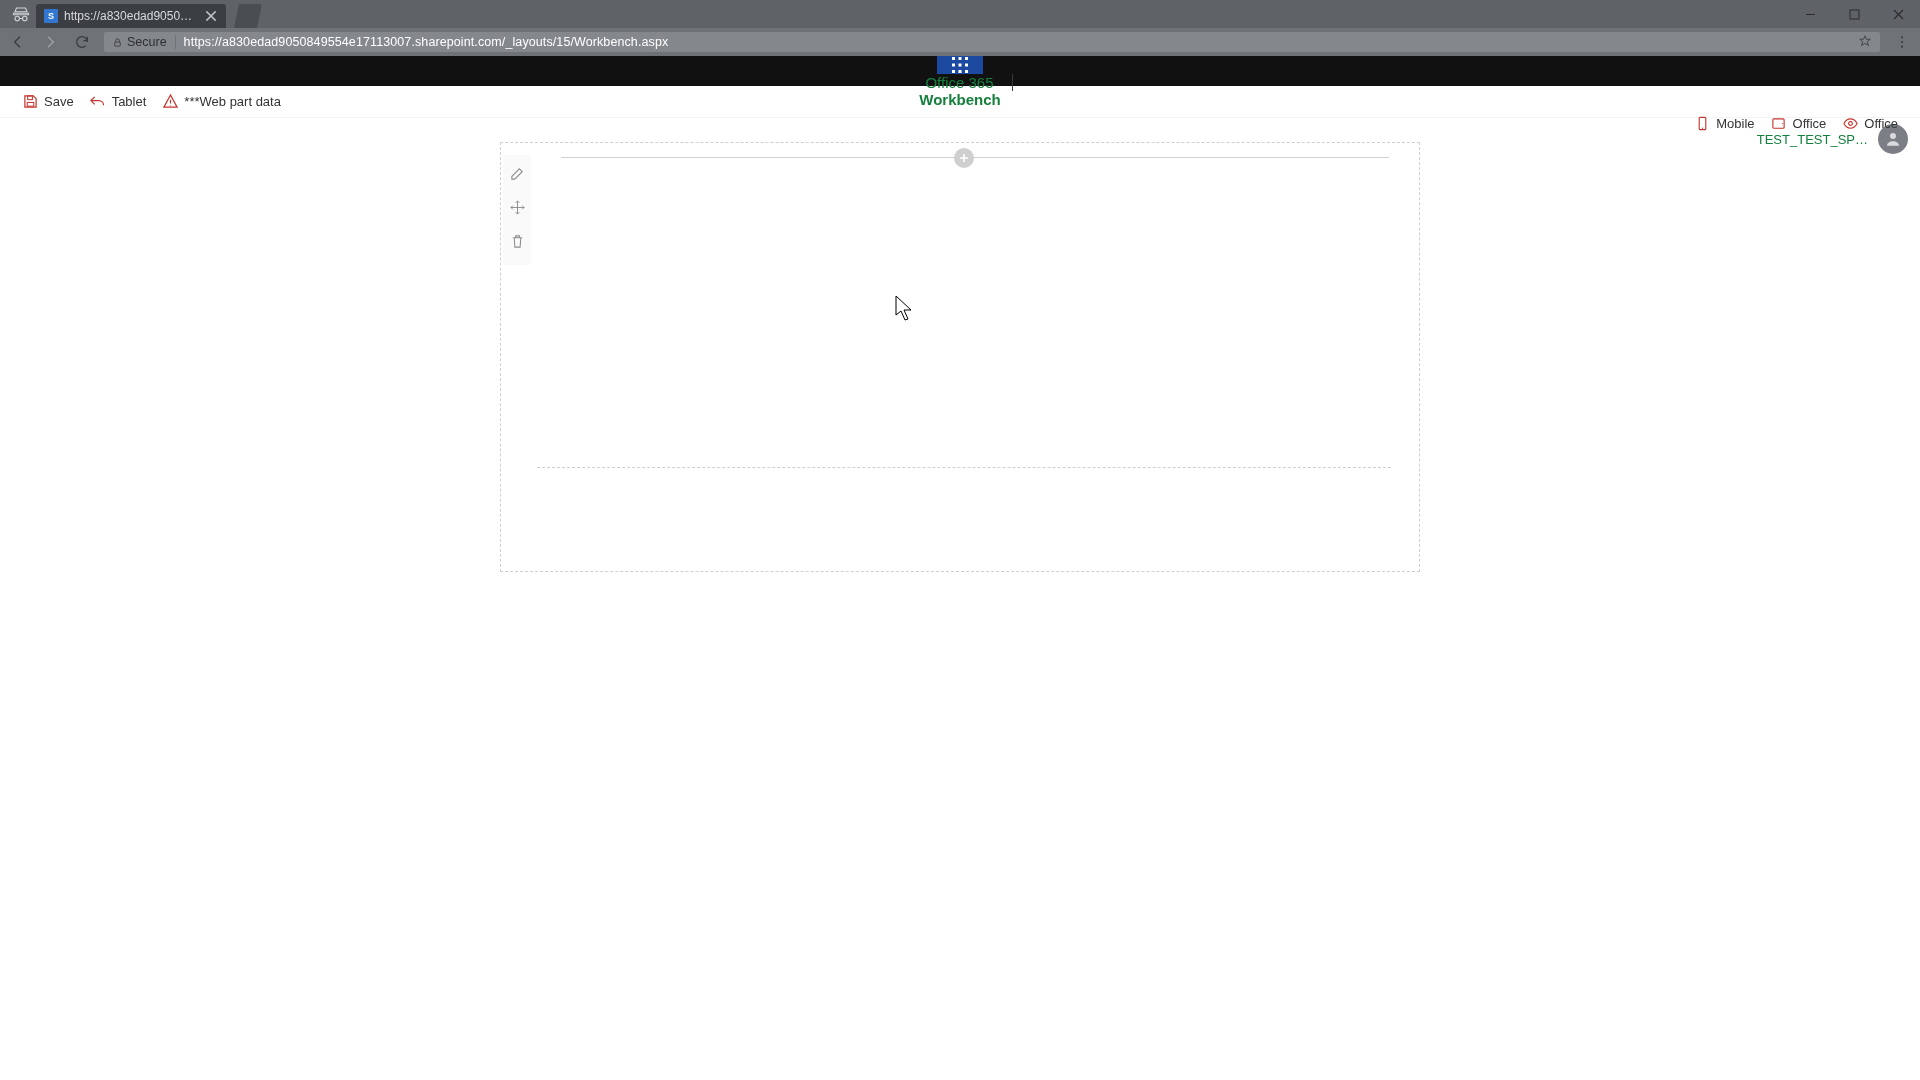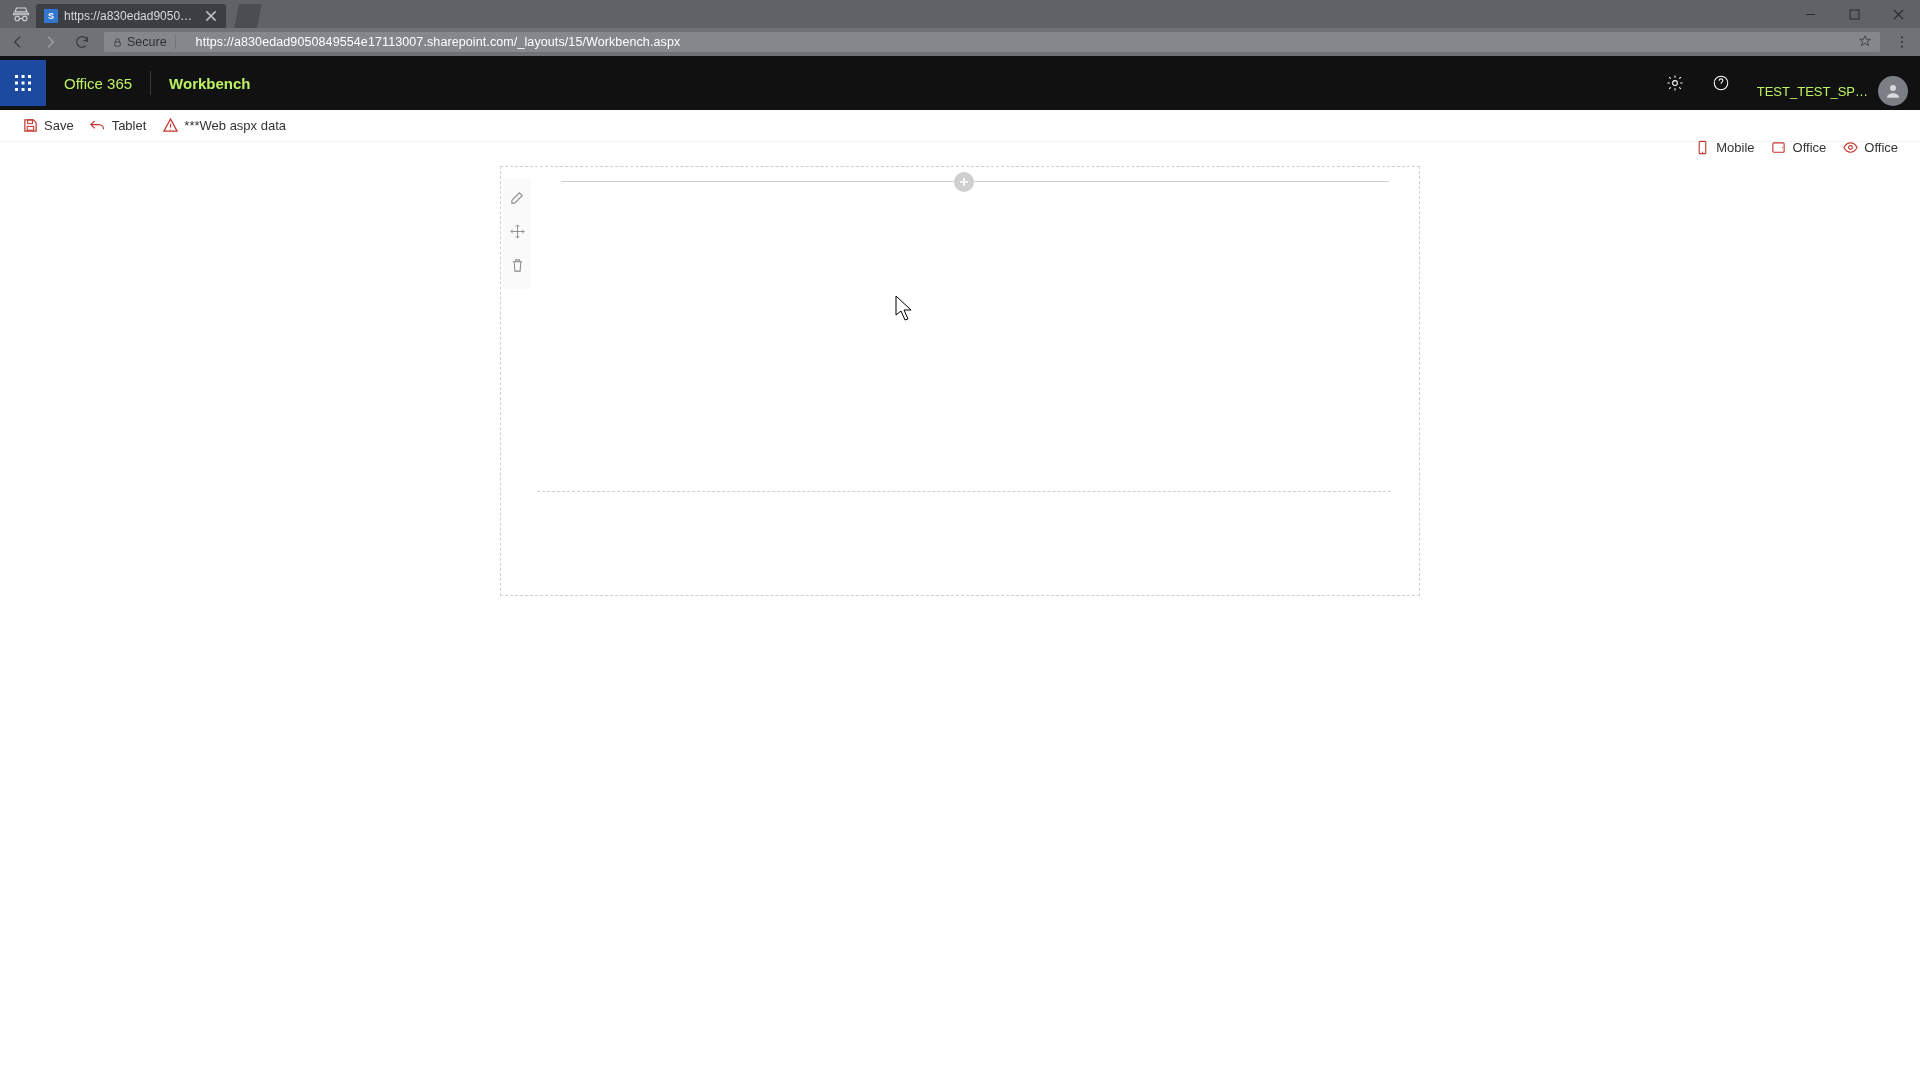--- a/index.html
+++ b/index.html
@@ -78,37 +78,38 @@
   .nav-btn svg { width:16px; height:16px; }
   .nav-btn.disabled { color:#9ea2a7; }
   .omnibox {
     flex: 1;
     height: 20px;
     background: #84888d;
     border-radius: 2px;
     display: flex;
     align-items: center;
     padding: 0 8px;
-    gap: 20px;
+    gap: 8px;
     color: #2d2f31;
     font-size: 12.5px;
   }
   .secure-lock { display:flex; align-items:center; gap:4px; color:#2d2f31; padding-right:8px; border-right:1px solid #707478;}
   .secure-lock svg { width:11px; height:11px; }
   .url-text { color:#ffffff; letter-spacing:.1px; }
   .star { color:#3a3d40; margin-left:auto; }
   .kebab { color:#3a3d40; }
 
   
   .suite-bar {
-    height: 54px;
+    height: 30px;
     background: #111111;
     display: flex;
     align-items: center;
-    color: #bef264;
+    color: #15803d;
+    flex-direction: column;
   }
   .waffle {
     width: 46px; height:46px; display:flex;align-items:center;justify-content:center;
     background:#1b4aa0;
   }
   .waffle svg { width:18px; height:18px; }
   .suite-brand {
     padding: 0 18px; font-size: 15px; border-right: 1px solid #3a3a3a; height: 24px;
     display:flex; align-items:center;
   }
@@ -359,21 +360,21 @@
     </span>
     <span>Tablet</span>
   </div>
   <div class="cmd-btn">
     <span class="ic">
       <svg viewBox="0 0 16 16">
           <path d="M8 1L1 14h14z" fill="none" stroke="currentColor" stroke-width="1.3"></path>
           <path d="M8 6v4M8 12v.5" stroke="currentColor" stroke-width="1.3"></path>
         </svg>
     </span>
-    <span>***Web aspx data</span>
+    <span>***Web part data</span>
   </div>
 
   <div class="cmd-right">
     <div class="cmd-btn">
       <span class="ic">
         <svg viewBox="0 0 16 16">
             <rect x="4.5" y="1.5" width="7" height="13" rx="1" fill="none" stroke="currentColor" stroke-width="1.2"></rect>
             <circle cx="8" cy="13" r=".7" fill="currentColor"></circle>
           </svg>
       </span>

